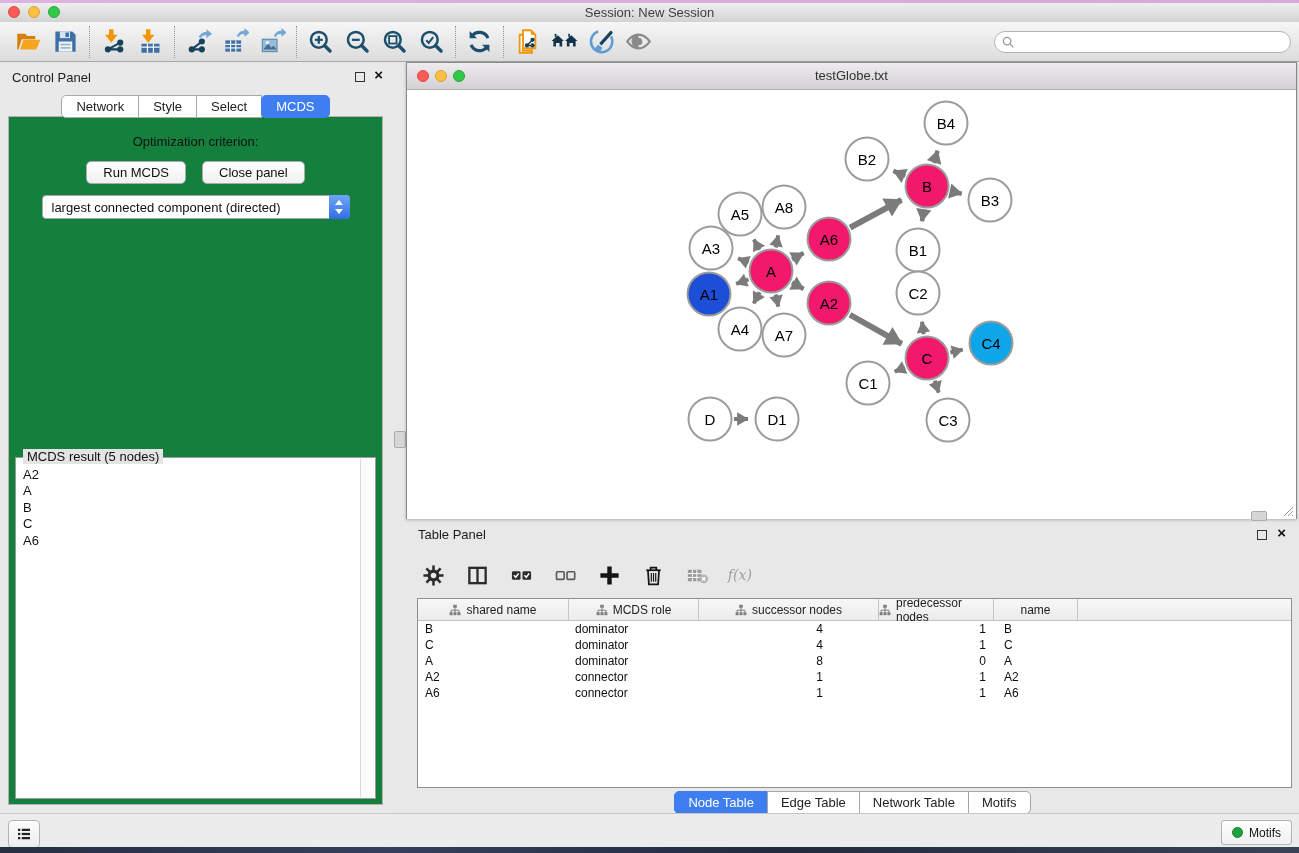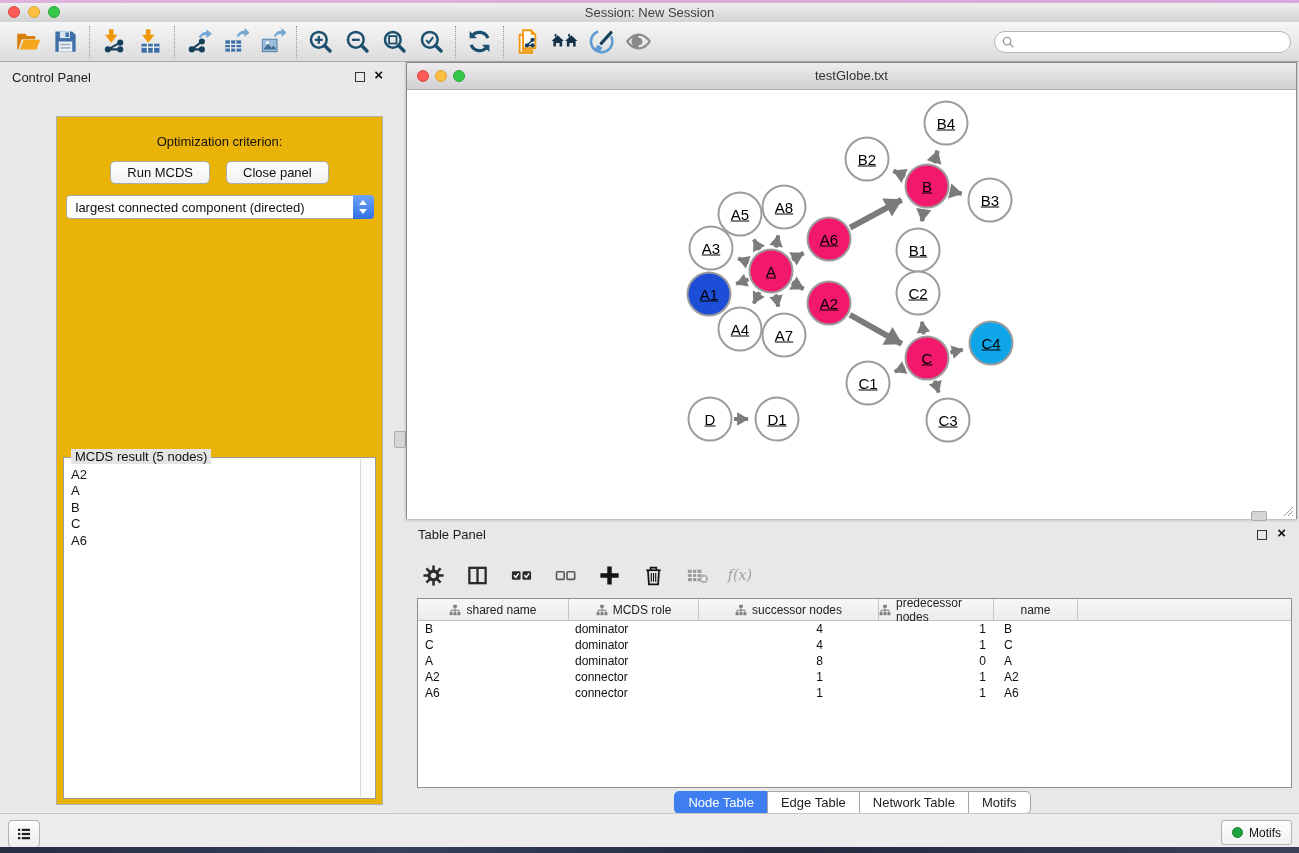--- a/index.html
+++ b/index.html
@@ -36,21 +36,21 @@
   .close-ico{position:absolute;top:4px;font-size:15px;font-weight:bold;color:#111;cursor:pointer;line-height:18px;}
   #control-panel .float-ico{right:26px;}
   #control-panel .close-ico{right:8px;}
 
   .ctab-row{position:absolute;left:0;right:0;top:33px;display:flex;justify-content:center;z-index:2;}
   .ctab{background:#fff;border:1px solid #a9a9a9;padding:3px 14px;font-size:13px;margin-left:-1px;cursor:pointer;color:#222;}
   .ctab:first-child{border-radius:5px 0 0 5px;margin-left:0;}
   .ctab:last-child{border-radius:0 5px 5px 0;}
   .ctab.active{background:#3e7ef1;border-color:#3e7ef1;color:#fff;border-radius:5px;}
 
-  #cp-content{position:absolute;left:8px;right:8px;top:54px;bottom:8px;background:#eab308;border:1px solid #b2b2b2;margin-left:48px;}
+  #cp-content{position:absolute;left:8px;right:8px;top:54px;bottom:8px;background:#15803d;border:1px solid #b2b2b2;}
   #opt-label{margin-top:17px;text-align:center;font-size:13px;color:#111;}
   #criterion-select{position:relative;margin:11px auto 0 auto;width:308px;height:24px;background:#fff;border:1px solid #a8a8a8;border-radius:4px;box-sizing:border-box;cursor:pointer;}
   #criterion-select .val{position:absolute;left:9px;top:4px;font-size:13px;color:#111;white-space:nowrap;}
   #criterion-select .stepper{position:absolute;right:-1px;top:-1px;width:21px;height:24px;background:linear-gradient(#6fa5f9,#2f6fe4);border-radius:0 4px 4px 0;}
   .chev-up{position:absolute;left:6px;top:5px;width:0;height:0;border-left:4.5px solid transparent;border-right:4.5px solid transparent;border-bottom:5px solid #fff;}
   .chev-down{position:absolute;left:6px;bottom:5px;width:0;height:0;border-left:4.5px solid transparent;border-right:4.5px solid transparent;border-top:5px solid #fff;}
   #cp-buttons{margin-top:12px;display:flex;justify-content:center;gap:16px;}
   .cbtn{background:linear-gradient(#ffffff,#f0f0f0);border:1px solid #ababab;border-radius:5px;padding:3px 16px;font-size:13px;color:#111;height:23px;box-sizing:border-box;cursor:pointer;}
 
   #result-box{position:absolute;left:6px;right:6px;top:340px;bottom:5px;border:1px solid #9a9a9a;background:#fff;}
@@ -64,21 +64,21 @@
   .hhandle{position:absolute;left:845px;top:449px;width:14px;height:8px;background:#d6d6d6;border:1px solid #ababab;border-radius:2px;}
 
   
   #right-area{position:absolute;left:406px;top:0;width:893px;height:751px;}
   #network-window{position:absolute;left:0;top:0;width:891px;height:457px;border:1px solid #8a8a8a;box-sizing:border-box;background:#fff;box-shadow:0 1px 3px rgba(0,0,0,.25);}
   #nw-titlebar{position:relative;height:26px;background:linear-gradient(#eeecee,#d2d0d2);border-bottom:1px solid #aeaeae;}
   #nw-titlebar .lights{top:7px;left:10px;gap:6px;}
   #nw-titlebar .title{position:absolute;left:0;right:0;top:5px;text-align:center;font-size:13px;color:#333;}
   #nw-canvas{position:relative;width:889px;height:429px;background:#fff;overflow:hidden;}
   #edge-layer{position:absolute;left:0;top:0;width:889px;height:429px;}
-  .gnode{position:absolute;transform:translate(-50%,-50%);border-radius:50%;display:flex;align-items:center;justify-content:center;font-size:15px;color:#000;box-sizing:content-box;cursor:pointer;text-decoration:underline;}
+  .gnode{position:absolute;transform:translate(-50%,-50%);border-radius:50%;display:flex;align-items:center;justify-content:center;font-size:15px;color:#000;box-sizing:content-box;cursor:pointer;}
   #resize-grip{position:absolute;right:2px;bottom:2px;width:14px;height:14px;}
 
   
   #table-panel{position:absolute;left:0;top:457px;width:893px;height:294px;}
   #table-panel .ptitle{position:absolute;left:12px;top:8px;font-size:13px;color:#1d1d1d;}
   #table-panel .float-ico{right:32px;top:11px;}
   #table-panel .close-ico{right:13px;top:5px;}
   #tp-toolbar{position:absolute;left:12px;top:36px;height:40px;display:flex;align-items:center;gap:14px;}
   .tpbtn{width:30px;height:30px;display:flex;align-items:center;justify-content:center;cursor:pointer;}
   .tpbtn svg{width:23px;height:23px;}
@@ -288,20 +288,26 @@
     </div>
   </div>
 
   <div id="main">
     <div id="control-panel">
       <div class="panel-head">
         <span class="ptitle">Control Panel</span>
         <span class="float-ico"></span>
         <span class="close-ico">×</span>
       </div>
+      <div class="ctab-row" id="cp-tabs">
+          <div class="ctab">Network</div>
+          <div class="ctab">Style</div>
+          <div class="ctab">Select</div>
+          <div class="ctab active">MCDS</div>
+        </div>
       <div id="cp-content">
         <div id="opt-label">Optimization criterion:</div>
         <div id="cp-buttons">
           <button class="cbtn">Run MCDS</button>
           <button class="cbtn">Close panel</button>
         </div>
         <div id="criterion-select">
           <span class="val">largest connected component (directed)</span>
           <span class="stepper">
               <span class="chev-up"></span>

